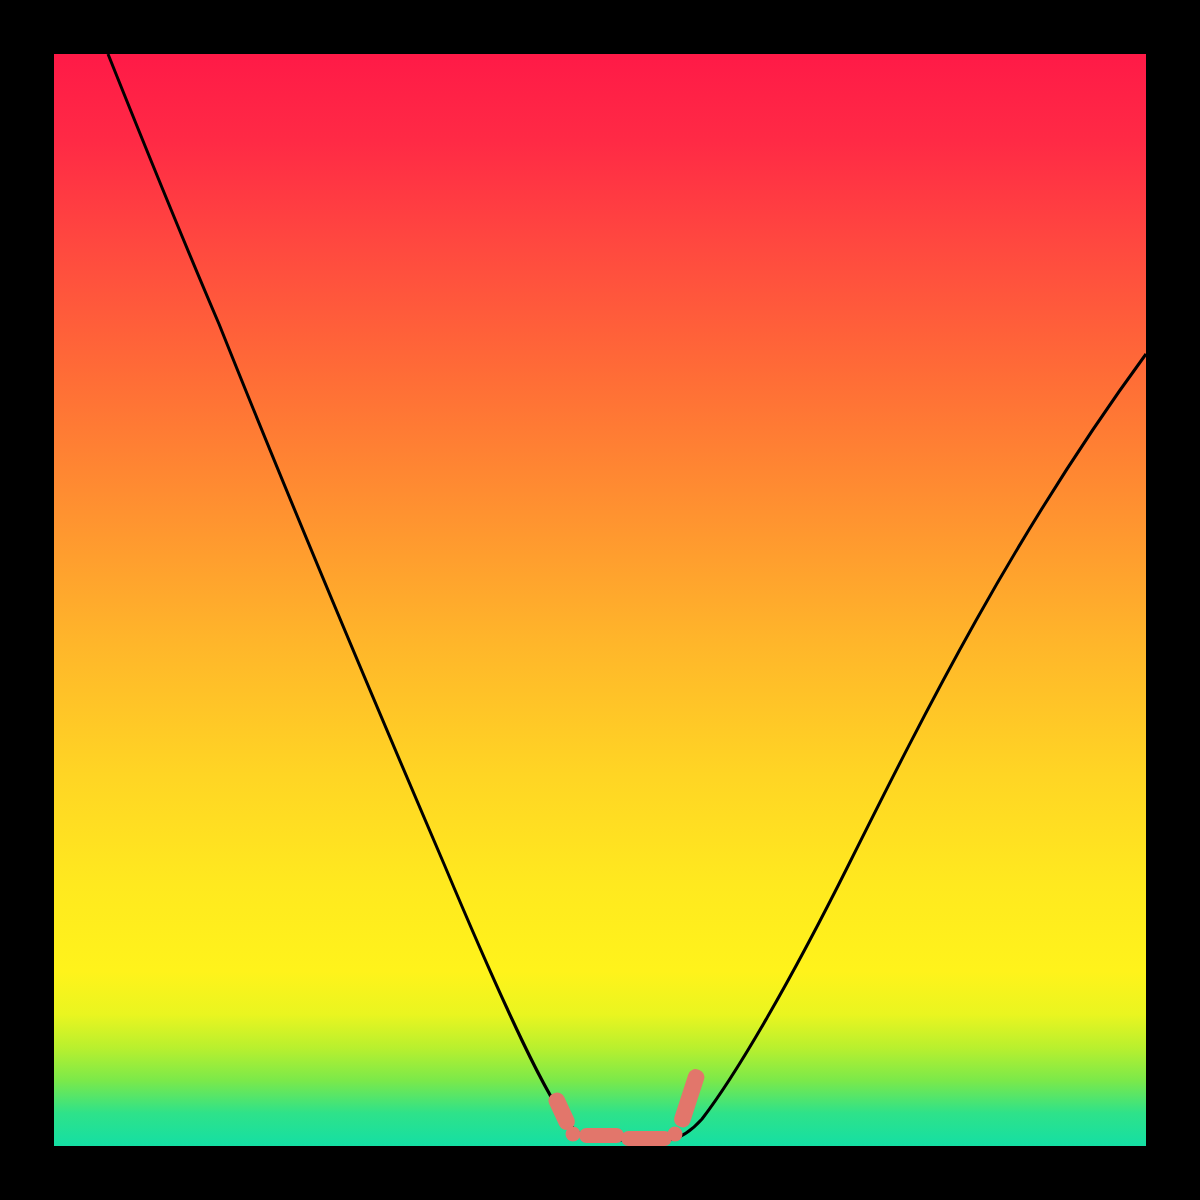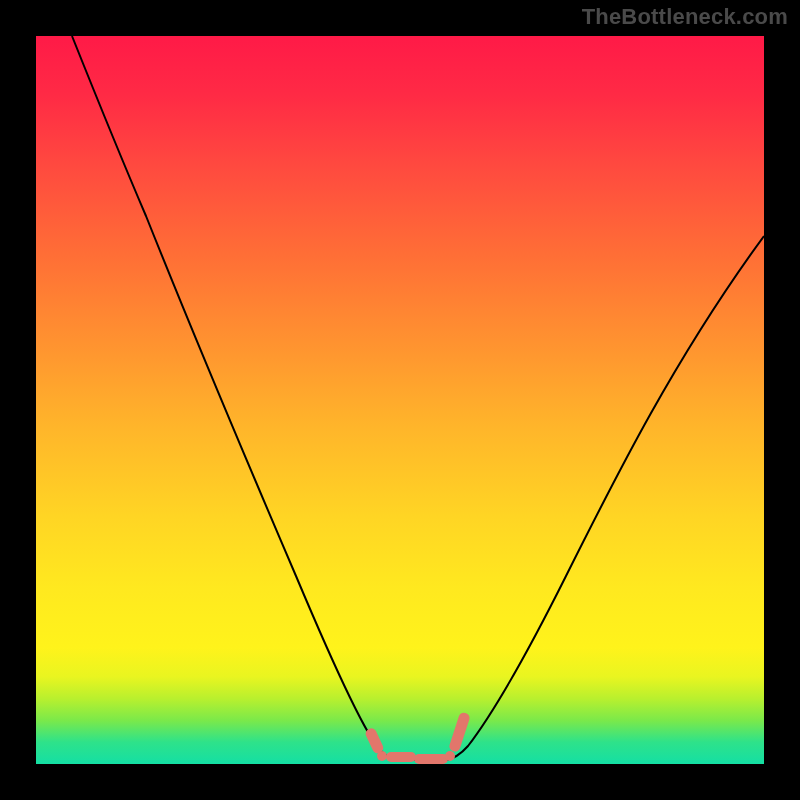--- a/index.html
+++ b/index.html
@@ -68,21 +68,20 @@
   }
   .blob {
     fill: #e2766b;
   }
 </style>
 </head>
 <body>
 
 <div class="frame">
 
-  <div class="watermark">TheBottleneck.com</div>
 
   <div class="plot-area">
 
     <svg class="curve-layer" viewBox="0 0 728 728">
 
       <path class="main-curve" d="M 36 0
                C 60 60, 80 110, 110 180
                C 150 280, 200 400, 260 540
                C 300 635, 330 700, 345 715
                C 350 720, 355 723, 360 724

